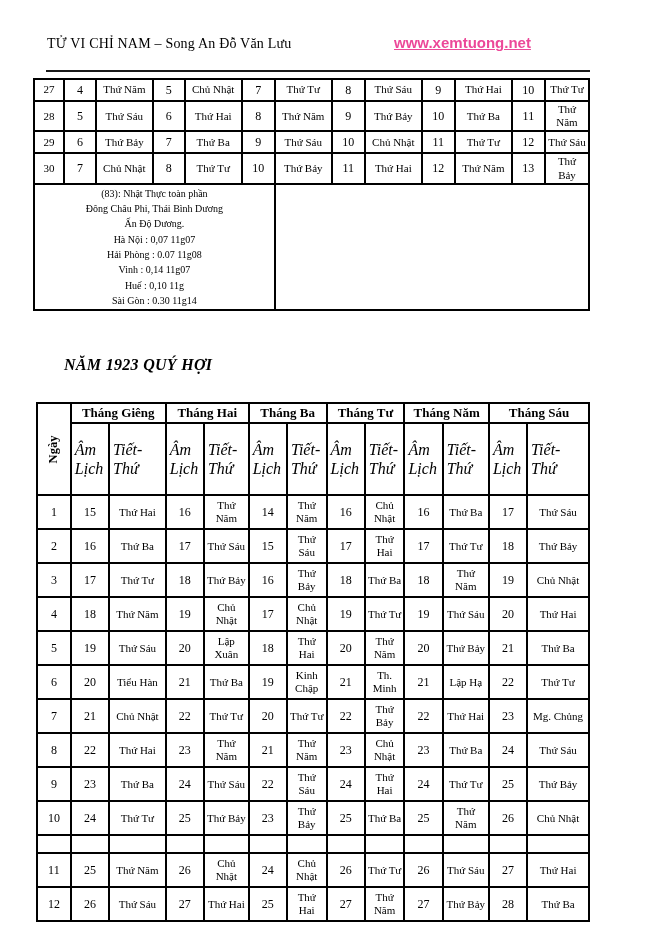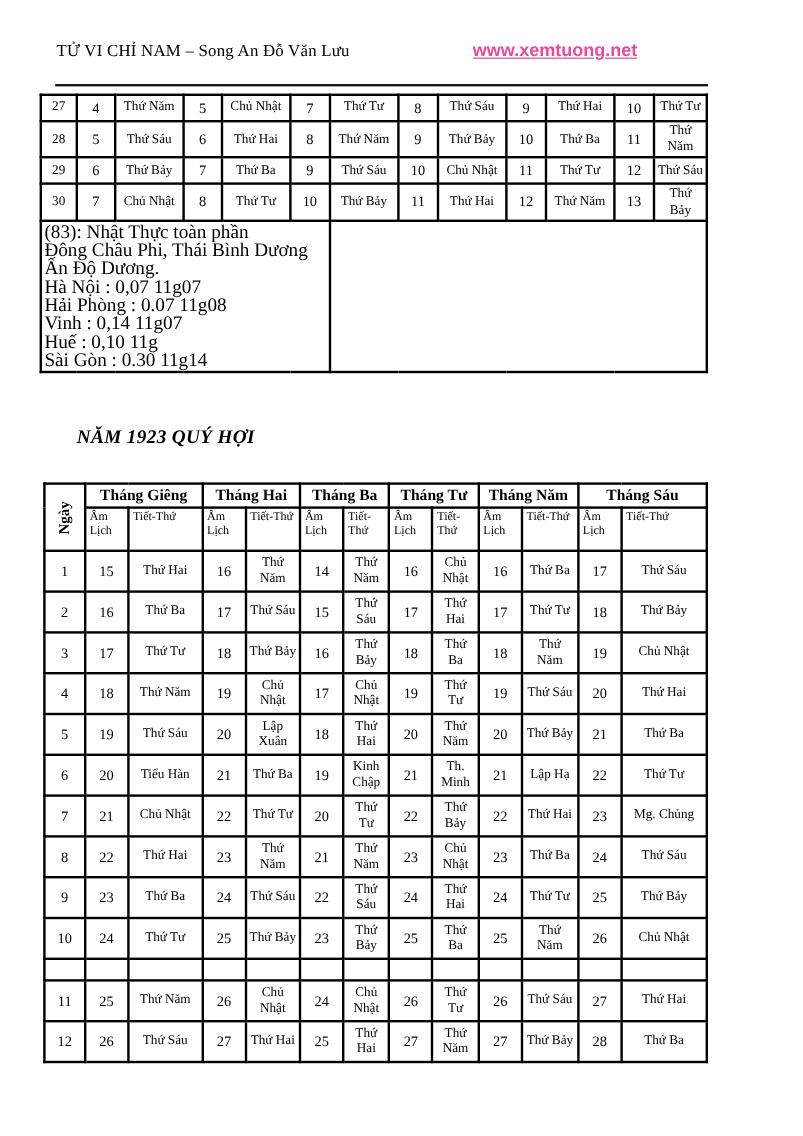--- a/index.html
+++ b/index.html
@@ -25,31 +25,31 @@
   table.cal { border-collapse:collapse; table-layout:fixed; position:absolute; }
   table.cal td, table.cal th { border:2px solid #000; text-align:center; vertical-align:middle;
                                font-weight:normal; font-size:12px; line-height:1.2;
                                padding:1px 2px; overflow:hidden; word-wrap:break-word; }
 
   
   table.top { left:33px; top:78px; }
   table.top td { height:18px; }
   table.top td:nth-child(odd)  { font-size:11px; }   
   .note-cell { vertical-align:top; padding:3px 2px 4px 2px; }
-  .note { font-size:16px; line-height:15.3px; text-align:left; }
+  .note { font-size:10px; line-height:15.3px; text-align:center; }
   .empty-cell { }
 
   
   .year-title { position:absolute; left:64px; top:356px; margin:0;
                 font-size:16px; font-weight:bold; letter-spacing:0.3px;font-style:italic; }
 
   
   table.main { left:36px; top:402px; }
   table.main thead tr.months th { font-weight:bold; font-size:13px; height:18px; padding:0 2px; }
-  table.main thead tr.subs th { text-align:left; padding:1px 3px; height:32px; vertical-align:top; font-size:10px; }
+  table.main thead tr.subs th { text-align:left; padding:16px 3px; height:32px; vertical-align:top; font-size:16px;font-style:italic; }
   table.main th.ngay { text-align:center; vertical-align:middle; }
   .vert { display:inline-block; transform:rotate(-90deg); white-space:nowrap; font-size:12.5px; }
   table.main tbody td { height:30px; }
   table.main tbody td:nth-child(odd) { font-size:11px; }        
   table.main tbody td:first-child { font-size:12px; }           
   table.main tbody tr:nth-child(11) td { height:14px; }         
 </style>
 </head>
 <body>
 

